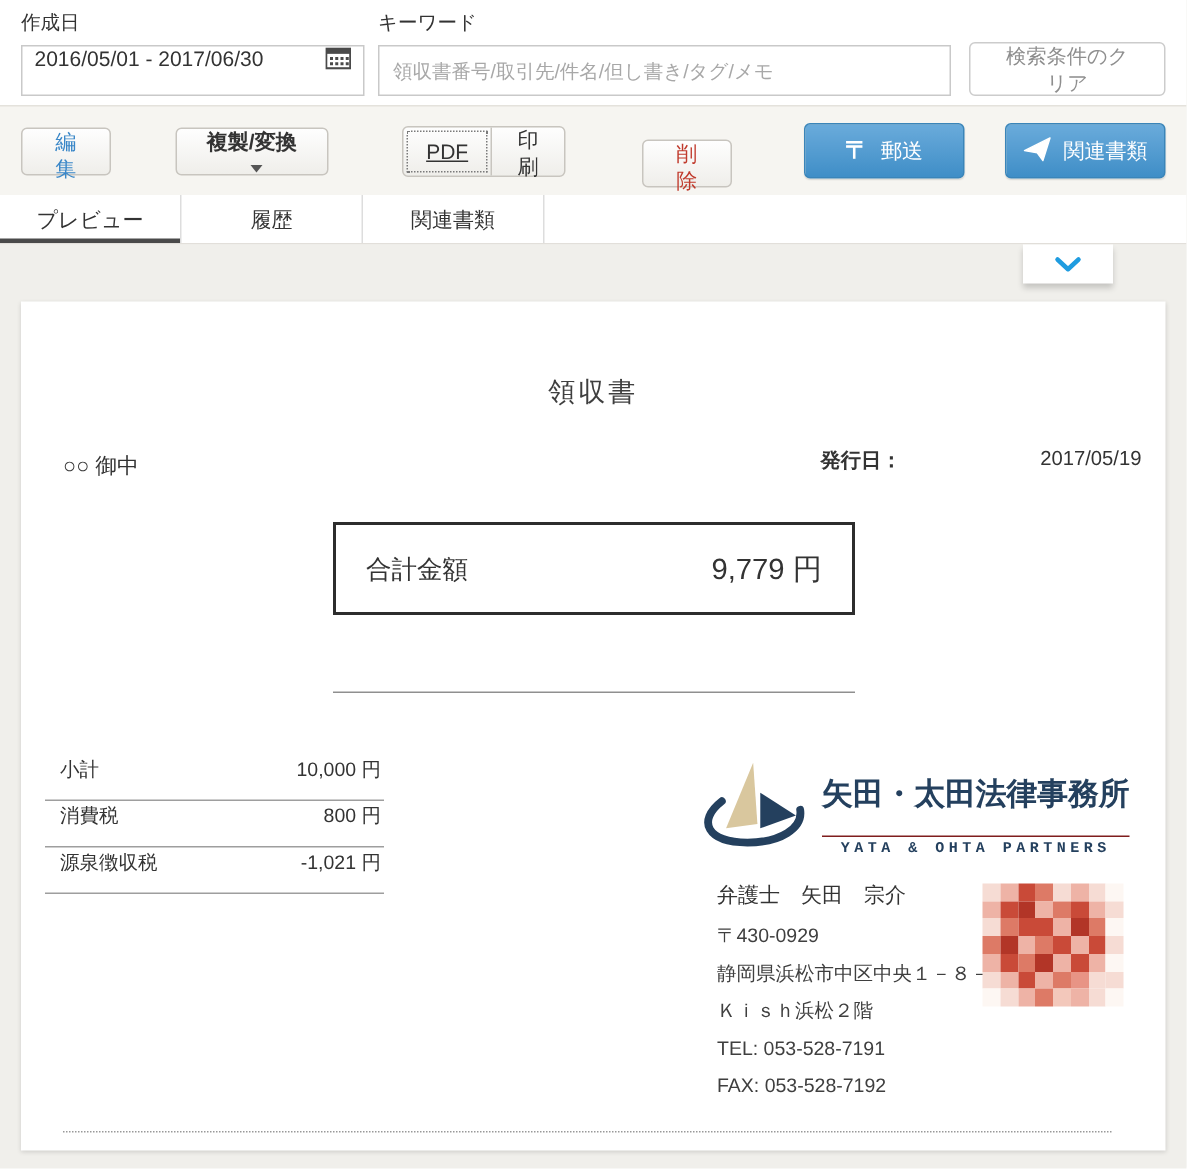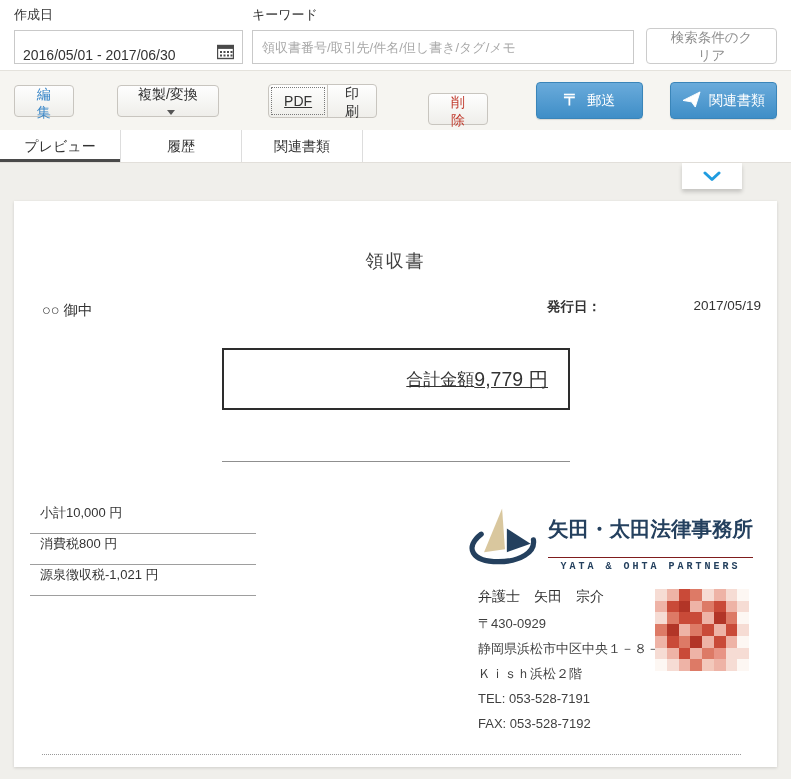--- a/index.html
+++ b/index.html
@@ -7,42 +7,42 @@
   body {
     font-family:"Liberation Sans","DejaVu Sans",sans-serif;
     background:#f0efeb; color:#333; overflow:hidden; font-size:14px;
   }
   
   .search-bar { background:#fff; height:70px; padding:4px 14px 0; display:flex; align-items:flex-start; }
   .field-group { display:flex; flex-direction:column; }
   .field-label { font-size:13px; color:#333; padding:2px 0 6px; }
   .date-input {
     width:229px; height:34px; border:1px solid #c9c9c9; background:#fff;
-    display:flex; align-items:flex-end; justify-content:space-between; padding:0 8px; cursor:pointer;
+    display:flex; align-items:flex-start; justify-content:space-between; padding:0 8px; cursor:pointer;
   }
   .date-input .date-text { font-size:14px; color:#333; }
   .kw-group { margin-left:9px; }
   .kw-input { width:382px; height:34px; border:1px solid #c9c9c9; padding:0 9px; font-size:13px; color:#333; font-family:inherit; }
   .kw-input::placeholder { color:#a8a8a8; }
   .clear-btn {
     margin-left:12px; margin-top:24px; height:36px; padding:0 17px;
     background:#fff; border:1px solid #ccc; border-radius:4px;
     color:#8e8e8e; font-size:13.5px; font-family:inherit; cursor:pointer;
   }
   
   .toolbar {
     height:60px; background:#f6f5f1; border-top:1px solid #e4e2dc;
     display:flex; align-items:center; padding:0 14px;gap:21px;
   }
   .btn {
     height:32px; padding:0 16px; font-size:14px; font-family:inherit; cursor:pointer;
     background:linear-gradient(#fefefe,#efeeea); border:1px solid #c8c5bf; border-radius:4px;
   }
   .btn-edit { color:#3a87c8; margin-right:22px; }
-  .btn-dup  { color:#333; margin-right:28px; }
+  .btn-dup  { color:#333; margin-right:28px;font-weight:bold; }
   .caret { display:inline-block; width:0; height:0; border-left:4px solid transparent; border-right:4px solid transparent; border-top:5px solid #555; margin-left:7px; vertical-align:2px; }
   .btn-group { display:flex; align-items:stretch; background:linear-gradient(#fefefe,#efeeea); border:1px solid #c8c5bf; border-radius:4px; margin-right:30px; height:34px; }
   .btn-seg { border:none; background:transparent; font-size:14px; font-family:inherit; padding:0 15px; cursor:pointer; color:#333; }
   .btn-seg-pdf { outline:1px dotted #7a7a7a; outline-offset:-3px; text-decoration:underline; }
   .btn-seg + .btn-seg { border-left:1px solid #c8c5bf; }
   .btn-del { color:#c0392b;margin-top:16px; }
   .tb-spacer { flex:1; }
   .btn-blue {
     height:37px; width:117px; margin-left:6px; cursor:pointer;
     display:flex; align-items:center; justify-content:center; gap:8px;
@@ -68,29 +68,29 @@
     background:#fff; box-shadow:0 1px 3px rgba(0,0,0,.14);
   }
   .doc-title { position:absolute; top:48px; left:0; width:100%; text-align:center; font-size:18px; color:#3f3f3f; letter-spacing:2px; }
   .recipient { position:absolute; left:28px; top:100px; font-size:14.5px; color:#333; }
   .issue-block { position:absolute; right:16px; top:97px; width:214px; font-size:13.5px; color:#333; }
   .issue-row { display:flex; margin-bottom:5px; }
   .issue-row .lbl { font-weight:bold; }
   .issue-row.spread { justify-content:space-between; }
   .total-box {
     position:absolute; left:208px; top:147px; width:348px; height:62px;
-    border:2px solid #2d2d2d; display:flex; align-items:center; justify-content:flex-end; padding:0 20px;text-decoration:underline;
+    border:2px solid #2d2d2d; display:flex; align-items:center; justify-content:space-between; padding:0 20px;
   }
   .total-box .t-lbl { font-size:17px; color:#333; }
   .total-box .t-val { font-size:19.5px; color:#333; }
   .note { position:absolute; left:226px; top:229px; font-size:14px; color:#3d3d3d; }
   .note-line { position:absolute; left:208px; top:260px; width:348px; border-top:1px solid #8f8f8f; }
   .amounts { position:absolute; left:16px; top:302px; width:226px; }
   .amt-row {
-    display:flex; align-items:center;
+    display:flex; justify-content:space-between; align-items:center;
     height:31px; border-bottom:1px solid #9e9e9e; font-size:13px; color:#333; padding:0 2px 10px 10px;
   }
   .issuer-logo { position:absolute; left:452px; top:306px; display:flex; align-items:flex-start; }
   .logo-text { margin-left:6px; padding-top:8px; }
   .office-name {
     font-family:"Liberation Serif","DejaVu Serif",serif; font-size:20.5px; font-weight:bold;
     color:#24405e; border-bottom:1px solid #7f1d1d; padding-bottom:14px; white-space:nowrap;
   }
   .office-en {
     font-family:Liberation Mono, monospace; font-size:10px; letter-spacing:3px;

